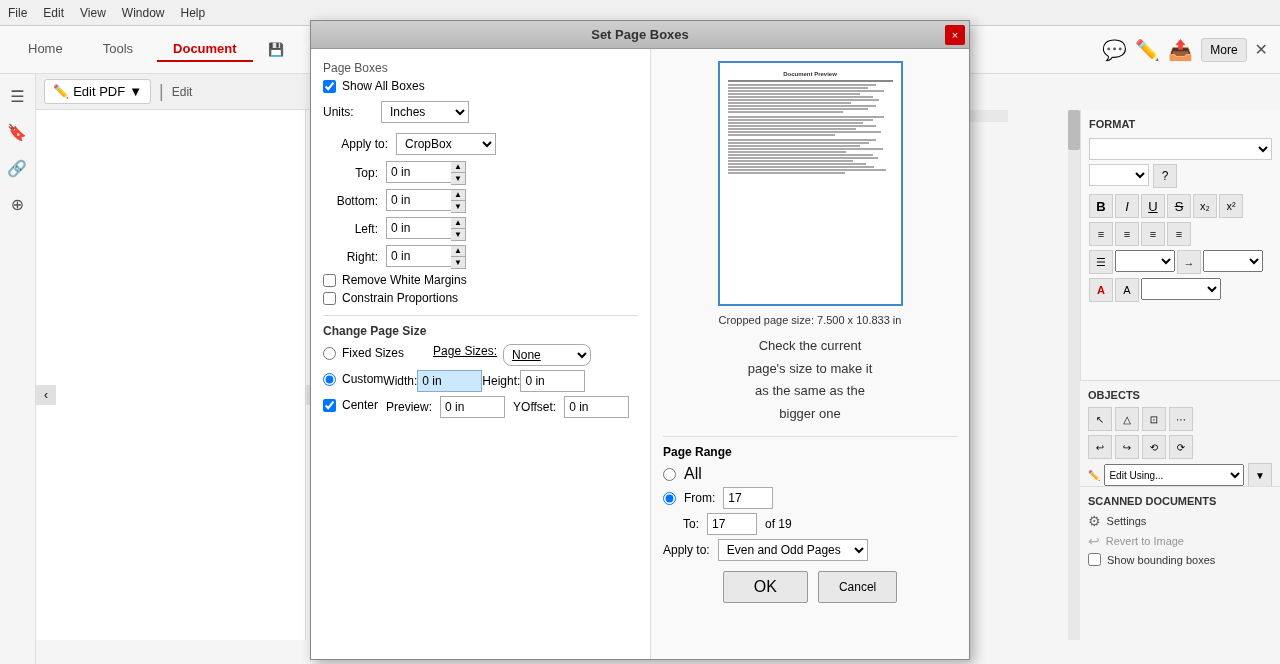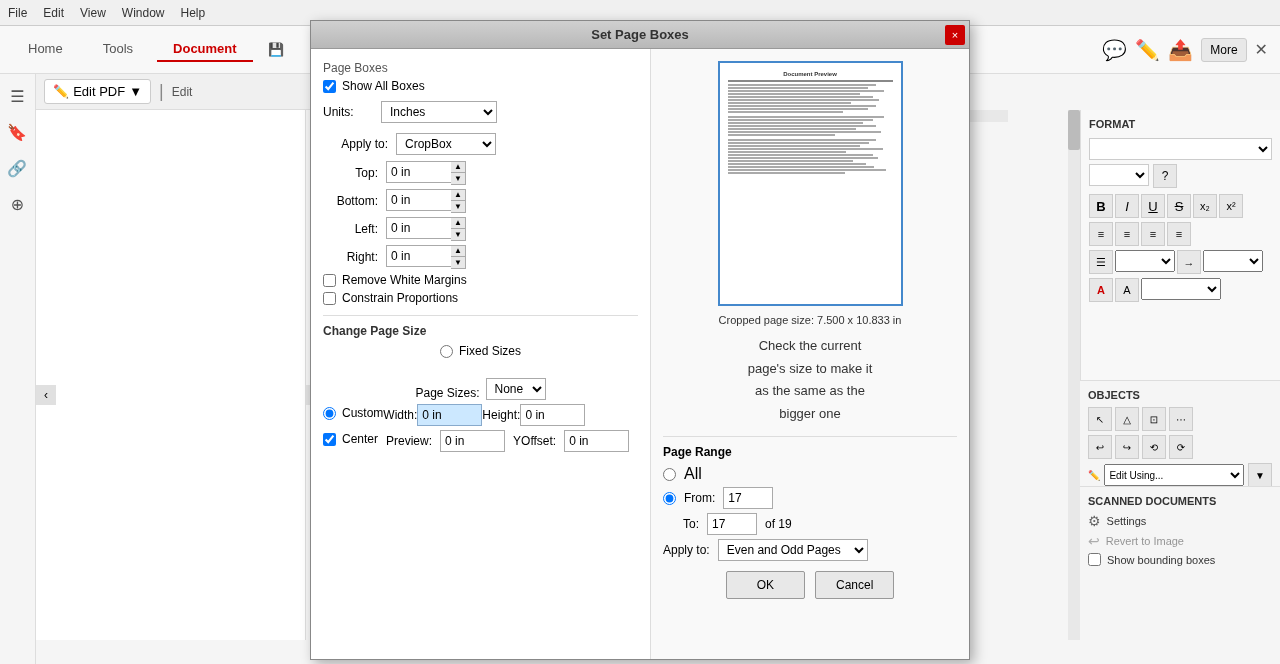--- a/index.html
+++ b/index.html
@@ -126,21 +126,21 @@
     .radio-row label { font-size: 12px; }
     .wh-input { width: 65px; height: 22px; border: 1px solid #aaa; padding: 0 4px; font-size: 12px; }
     .range-input { width: 50px; height: 22px; border: 1px solid #aaa; padding: 0 4px; font-size: 12px; }
 
     
     .ok-cancel-row {
       display: flex; gap: 10px; justify-content: center; margin-top: 10px;
     }
     .ok-btn {
       padding: 6px 30px; background: #e8e8e8; border: 1px solid #999;
-      border-radius: 2px; cursor: pointer; font-size: 12px;
+      border-radius: 2px; cursor: pointer; font-size: 16px;
     }
     .cancel-btn {
       padding: 6px 20px; background: #e8e8e8; border: 1px solid #999;
       border-radius: 2px; cursor: pointer; font-size: 12px;
     }
 
     
     .left-nav {
       position: absolute; top: 110px; left: 36px; width: 270px; height: 530px;
       background: #fff; border-right: 1px solid #ddd;
@@ -334,21 +334,21 @@
     <div class="dialog-left">
 
       <div style="font-size:12px; color:#555; margin-bottom:4px;">Page Boxes</div>
       <div class="checkbox-row">
         <input type="checkbox" checked="" style="">
         <label>Show All Boxes</label>
       </div>
 
       <div class="units-row">
         <span class="units-label">Units:</span>
-        <select class="combo" style="width:116px;">
+        <select class="combo" style="width:88px;">
           <option>Inches</option>
         </select>
       </div>
 
       <div class="margin-section">
 
         <div class="apply-row">
           <span class="apply-label">Apply to:</span>
           <select class="combo" style="width:100px;">
             <option>CropBox</option>
@@ -406,28 +406,28 @@
         <div class="checkbox-small">
           <input type="checkbox" style="">
           <label>Constrain Proportions</label>
         </div>
       </div>
 
 
       <div class="change-page-section">
         <div class="change-page-title">Change Page Size</div>
 
-        <div style="display:flex; align-items:center; gap:16px; margin-bottom:4px;flex-direction:column;">
+        <div style="display:flex; align-items:center; gap:29px; margin-bottom:4px;">
           <div class="radio-row">
             <input type="radio" name="page-size-type" style="">
             <label>Fixed Sizes</label>
           </div>
-          <div style="display:flex; align-items:flex-end; gap:6px;">
+          <div style="display:flex; align-items:flex-start; gap:6px;text-decoration:underline;">
             <span style="font-size:12px;">Page Sizes:</span>
-            <select class="combo" style="width:60px;">
+            <select class="combo" style="width:88px;border-radius:8px;">
               <option>None</option>
             </select>
           </div>
         </div>
 
         <div style="display:flex; align-items:center; margin-bottom:4px;">
           <div class="radio-row">
             <input type="radio" name="page-size-type" checked="" style="">
             <label>Custom</label>
           </div>

